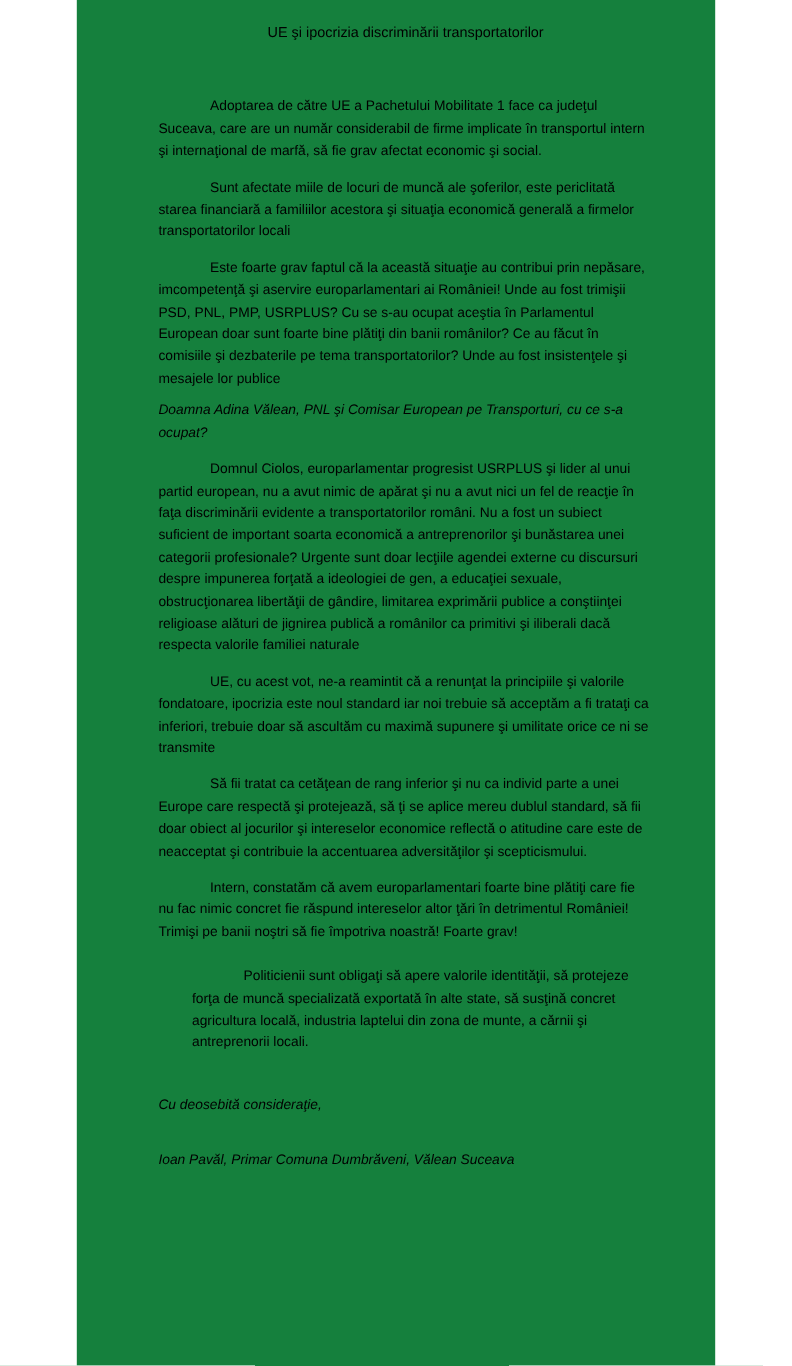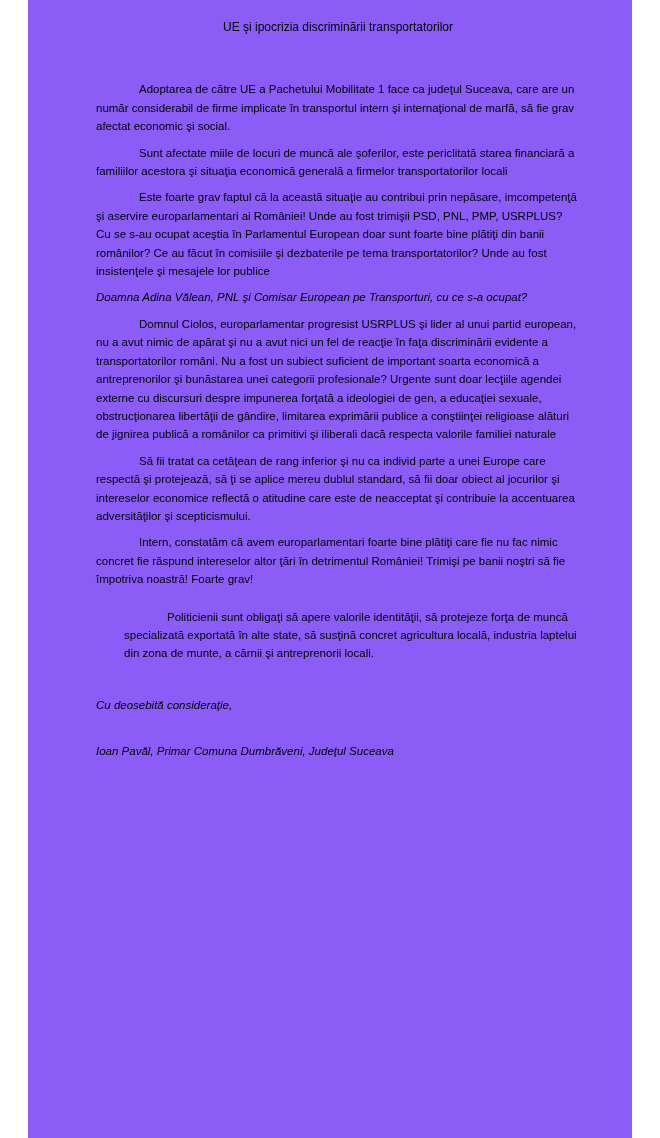--- a/index.html
+++ b/index.html
@@ -3,24 +3,24 @@
 <meta charset="utf-8">
 <title>UE şi ipocrizia discriminării transportatorilor</title>
 <style>
   html, body {
     margin: 0;
     padding: 0;
     background: #ffffff;
   }
   .page {
     position: relative;
-    width: 604px;
+    width: 532px;
     height: 1138px;
     margin: 0 auto;
-    background: #8b5cf6;
+    background: #15803d;
     color: #000000;
     font-family: "Liberation Sans", "DejaVu Sans", sans-serif;
     font-size: 11.5px;
     line-height: 18.4px;
     box-sizing: border-box;
     padding: 18px 52px 0 68px;
     overflow: hidden;
   }
   .title {
     font-size: 12px;
@@ -28,20 +28,21 @@
     text-align: center;
     margin: 0 0 44px 0;
     line-height: 18.4px;
   }
   .para {
     margin: 0 0 8px 0;
     text-align: left;
   }
   .indent {
     text-indent: 43px;
+    margin-top: 12px;
   }
   .no-indent {
     text-indent: 0;
     font-style: italic;
   }
   .gap-lg {
     margin-top: 19px;
     margin-left: 28px;
   }
   .closing {
@@ -53,19 +54,20 @@
 <body>
 
 <div class="page">
   <h1 class="title">UE şi ipocrizia discriminării transportatorilor</h1>
 
   <p class="para indent">Adoptarea de către UE a Pachetului Mobilitate 1 face ca judeţul Suceava, care are un număr considerabil de firme implicate în transportul intern şi internaţional de marfă, să fie grav afectat economic şi social.</p>
   <p class="para indent">Sunt afectate miile de locuri de muncă ale şoferilor, este periclitată starea financiară a familiilor acestora şi situaţia economică generală a firmelor transportatorilor locali</p>
   <p class="para indent">Este foarte grav faptul că la această situaţie au contribui prin nepăsare, imcompetenţă şi aservire europarlamentari ai României! Unde au fost trimişii PSD, PNL, PMP, USRPLUS? Cu se s-au ocupat aceştia în Parlamentul European doar sunt foarte bine plătiţi din banii românilor? Ce au făcut în comisiile şi dezbaterile pe tema transportatorilor? Unde au fost insistenţele şi mesajele lor publice</p>
   <p class="para no-indent">Doamna Adina Vălean, PNL şi Comisar European pe Transporturi, cu ce s-a ocupat?</p>
   <p class="para indent">Domnul Ciolos, europarlamentar progresist USRPLUS şi lider al unui partid european, nu a avut nimic de apărat şi nu a avut nici un fel de reacţie în faţa discriminării evidente a transportatorilor români. Nu a fost un subiect suficient de important soarta economică a antreprenorilor şi bunăstarea unei categorii profesionale? Urgente sunt doar lecţiile agendei externe cu discursuri despre impunerea forţată a ideologiei de gen, a educaţiei sexuale, obstrucţionarea libertăţii de gândire, limitarea exprimării publice a conştiinţei religioase alături de jignirea publică a românilor ca primitivi şi iliberali dacă respecta valorile familiei naturale</p>
+  <p class="para indent">UE, cu acest vot, ne-a reamintit că a renunţat la principiile şi valorile fondatoare, ipocrizia este noul standard iar noi trebuie să acceptăm a fi trataţi ca inferiori, trebuie doar să ascultăm cu maximă supunere şi umilitate orice ce ni se transmite</p>
   <p class="para indent">Să fii tratat ca cetăţean de rang inferior şi nu ca individ parte a unei Europe care respectă şi protejează, să ţi se aplice mereu dublul standard, să fii doar obiect al jocurilor şi intereselor economice reflectă o atitudine care este de neacceptat şi contribuie la accentuarea adversităţilor şi scepticismului.</p>
   <p class="para indent">Intern, constatăm că avem europarlamentari foarte bine plătiţi care fie nu fac nimic concret fie răspund intereselor altor ţări în detrimentul României! Trimişi pe banii noştri să fie împotriva noastră! Foarte grav!</p>
   <p class="para indent gap-lg">Politicienii sunt obligaţi să apere valorile identităţii, să protejeze forţa de muncă specializată exportată în alte state, să susţină concret agricultura locală, industria laptelui din zona de munte, a cărnii şi antreprenorii locali.</p>
 
   <p class="para no-indent closing">Cu deosebită consideraţie,</p>
-  <p class="para no-indent">Ioan Pavăl, Primar Comuna Dumbrăveni, Judeţul Suceava</p>
+  <p class="para no-indent">Ioan Pavăl, Primar Comuna Dumbrăveni, Vălean Suceava</p>
 </div>
 
 </body></html>

